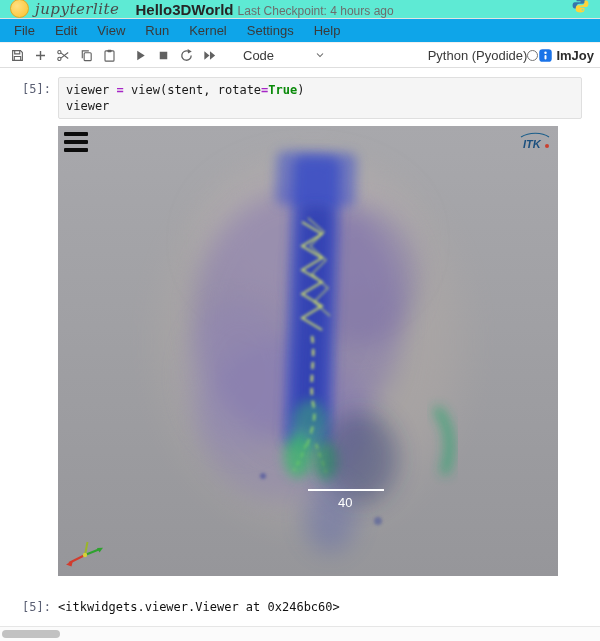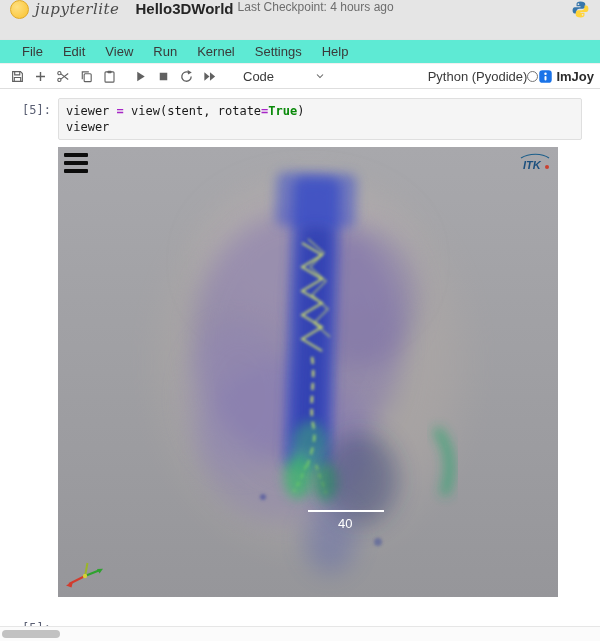--- a/index.html
+++ b/index.html
@@ -1,34 +1,34 @@
 <!DOCTYPE html>
 <html><head>
 <meta charset="utf-8">
 <style>
   * { margin:0; padding:0; box-sizing:border-box; }
   html,body { width:600px; height:641px; background:#fff; overflow:hidden;
               font-family:"Liberation Sans", sans-serif; color:#333; }
   .app { position:relative; width:600px; height:641px; }
 
   
-  .header { display:flex; align-items:flex-start; height:40px; padding:0 10px;
-            border-bottom:1px solid #e3e3e3; background:#e5e5e5; }
+  .header { display:flex; align-items:flex-end; height:19px; padding:0 10px;
+            border-bottom:1px solid #e3e3e3; background:#5eead4; }
   .jl-circle { width:19px; height:19px; border-radius:50%;
                background:radial-gradient(circle at 35% 35%, #ffe082, #f9c22e);
                border:1px solid #e0a826; flex:0 0 auto; }
   .logo-script { font-family:"DejaVu Serif", serif; font-style:italic;
                  font-size:15px; color:#4a4a4a; margin-left:6px; letter-spacing:.5px; }
   .nb-title { font-size:15px; font-weight:bold; color:#262626; margin-left:16px; }
   .checkpoint { font-size:12px; color:#6d6d6d; margin-left:4px; }
   .python-logo { margin-left:auto; }
 
   
-  .menubar { display:flex; align-items:center; height:24px; padding:0 12px;
-             border-bottom:1px solid #f0f0f0; background:#5eead4; }
+  .menubar { display:flex; align-items:center; height:24px; padding:0 4px;
+             border-bottom:1px solid #f0f0f0; background:#0ea5e9; }
   .menu-item { font-size:13px; color:#3a3a3a; padding:3px 10px; cursor:default; border-radius:2px; }
 
   
   .toolbar { display:flex; align-items:center; height:25px; padding:0 6px;
              border-bottom:1px solid #dedede; background:#fff; }
   .tbtn { width:22px; height:21px; display:flex; align-items:center; justify-content:center;
           border-radius:3px; margin-right:1px; }
   .tbtn svg { width:15px; height:15px; display:block; }
   .tgap { width:8px; }
   .cell-type { display:flex; align-items:center; gap:40px; font-size:13px; color:#3a3a3a;
@@ -265,20 +265,21 @@
           <line x1="21" y1="17" x2="36" y2="11" stroke="#2fa22f" stroke-width="2"></line>
           <polygon points="39,9.8 33,10 35.5,14.5" fill="#2fa22f"></polygon>
           <line x1="21" y1="17" x2="23.5" y2="4" stroke="#9bb52a" stroke-width="2"></line>
           <circle cx="21" cy="17" r="2.2" fill="#d6cf3a"></circle>
         </svg>
       </div>
     </div>
 
     <div class="cellrow outtextrow">
       <div class="prompt">[5]:</div>
+      <div class="out-pre">&lt;itkwidgets.viewer.Viewer at 0x246bc60&gt;</div>
     </div>
 
   </div>
 
   <div class="hscroll">
     <div class="thumb"></div>
   </div>
 
 </div>
 

